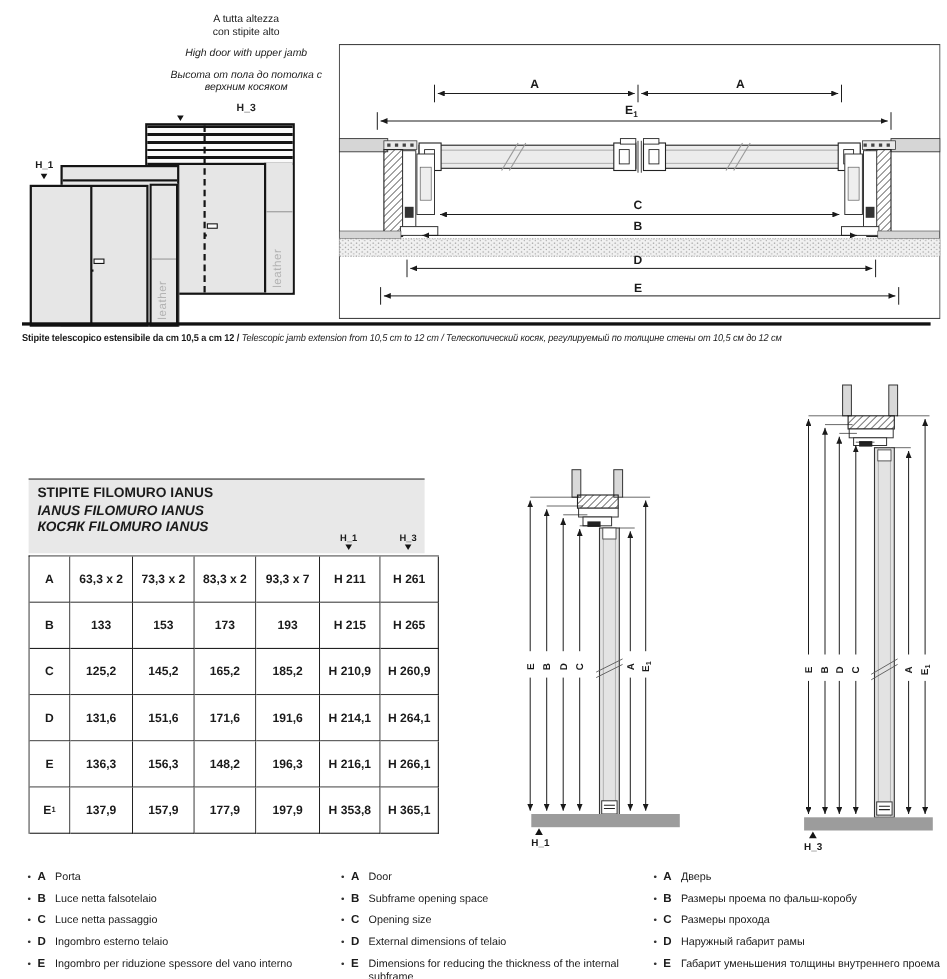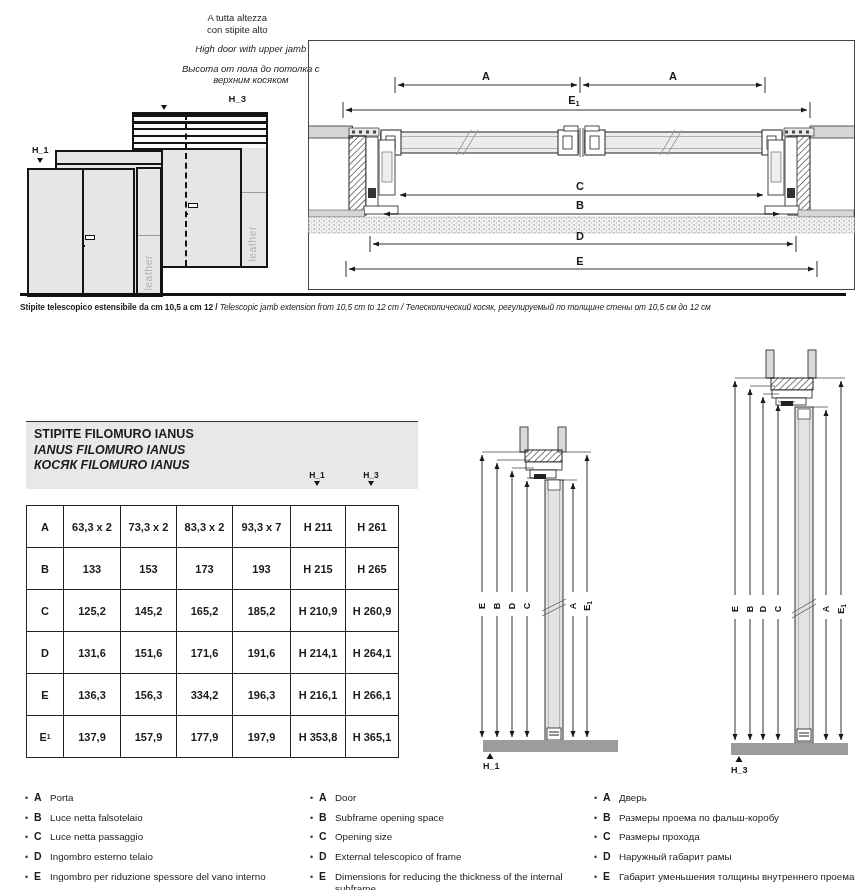--- a/index.html
+++ b/index.html
@@ -2,21 +2,21 @@
 <html><head>
 <meta charset="utf-8">
 <style>
   html,body{margin:0;padding:0;background:#fff;}
   .page{position:relative;width:861px;height:890px;background:#fff;overflow:hidden;
         font-family:"Liberation Sans","DejaVu Sans",sans-serif;color:#1a1a1a;}
   .abs{position:absolute;}
   
   .intro{left:155px;top:12px;font-size:9.5px;line-height:11.5px;color:#222;text-align:center;}
   .intro .it{font-style:normal;}
-  .intro .em{font-style:italic;margin-top:8px;margin-left:27px;}
+  .intro .em{font-style:italic;margin-top:8px;}
   .intro .hlbl{font-weight:bold;font-size:9.5px;margin-top:7px;}
   .tri-down{width:0;height:0;border-left:3.5px solid transparent;border-right:3.5px solid transparent;border-top:5px solid #141414;}
   
   .door{position:absolute;background:#e6e6e6;border:2px solid #141414;box-sizing:border-box;}
   .stripes{position:absolute;left:0;right:0;top:0;height:34px;border-bottom:2px solid #141414;
            background:repeating-linear-gradient(180deg,#141414 0 2.5px,#fafafa 2.5px 7px);}
   .dashline{position:absolute;top:0;bottom:0;width:0;border-left:2px dashed #141414;}
   .leafline{position:absolute;top:0;bottom:0;width:0;border-left:2px solid #141414;}
   .leather{position:absolute;right:0;bottom:0;border-left:2px solid #141414;background:#e6e6e6;}
   .leather .div{position:absolute;left:0;right:0;border-top:1.5px solid #9a9a9a;}
@@ -25,21 +25,21 @@
   .handle{position:absolute;width:10px;height:5px;border:1.5px solid #141414;background:#fbfbfb;box-sizing:border-box;}
   .kdot{position:absolute;width:2px;height:2px;background:#141414;}
   .topbar{position:absolute;left:0;right:0;top:0;height:11px;border-bottom:2px solid #141414;}
   .hmark{font-weight:bold;font-size:9px;color:#1a1a1a;}
   
   .rule{left:20px;top:293px;width:826px;height:3px;background:#111;}
   .caption{left:20px;top:302px;font-size:9px;white-space:nowrap;transform:scaleX(.93);transform-origin:0 0;letter-spacing:-.1px;}
   .caption .b{font-weight:bold;}
   .caption .i{font-style:italic;}
   
-  .tblhead{left:26px;top:421px;width:392px;height:68px;background:#e8e8e8;border-top:1px solid #333;box-sizing:border-box;}
+  .tblhead{left:26px;top:435px;width:360px;height:68px;background:#e8e8e8;border-top:1px solid #333;box-sizing:border-box;}
   .tblhead .t{font-weight:bold;font-size:12.5px;line-height:15.5px;padding:5px 0 0 8px;}
   .tblhead .t .r2,.tblhead .t .r3{font-style:italic;}
   .thcol{position:absolute;bottom:3px;width:30px;text-align:center;font-weight:bold;font-size:8.5px;}
   .thcol .tri-down{margin:1px auto 0 auto;}
   .grid{left:26px;top:505px;width:372px;display:grid;
         grid-template-columns:37px 57px 56px 56px 58px 55px 53px;grid-auto-rows:42px;
         border-left:1px solid #222;border-top:1px solid #222;box-sizing:content-box;}
   .tc{border-right:1px solid #222;border-bottom:1px solid #222;display:flex;align-items:center;justify-content:center;
       font-weight:bold;font-size:11px;background:#fff;}
   sub{font-size:.62em;}
@@ -270,21 +270,21 @@
     <div class="tc">191,6</div>
     <div class="tc">H 214,1</div>
     <div class="tc">H 264,1</div>
 
     <div class="tc">
         <span>E</span>
         <sub></sub>
       </div>
     <div class="tc">136,3</div>
     <div class="tc">156,3</div>
-    <div class="tc">334,2</div>
+    <div class="tc">148,2</div>
     <div class="tc">196,3</div>
     <div class="tc">H 216,1</div>
     <div class="tc">H 266,1</div>
 
     <div class="tc">
         <span>E</span>
         <sub>1</sub>
       </div>
     <div class="tc">137,9</div>
     <div class="tc">157,9</div>
@@ -459,21 +459,21 @@
         <span class="lg-t">Subframe opening space</span>
       </div>
     <div class="lg-item">
         <span class="lg-b">•</span>
         <span class="lg-k"><span>C</span><sub></sub></span>
         <span class="lg-t">Opening size</span>
       </div>
     <div class="lg-item">
         <span class="lg-b">•</span>
         <span class="lg-k"><span>D</span><sub></sub></span>
-        <span class="lg-t">External telescopico of frame</span>
+        <span class="lg-t">External dimensions of telaio</span>
       </div>
     <div class="lg-item">
         <span class="lg-b">•</span>
         <span class="lg-k"><span>E</span><sub></sub></span>
         <span class="lg-t">Dimensions for reducing the thickness of the internal subframe</span>
       </div>
 
   </div>
 
   <div class="abs legend ital" style="left:594px;width:262px;">

